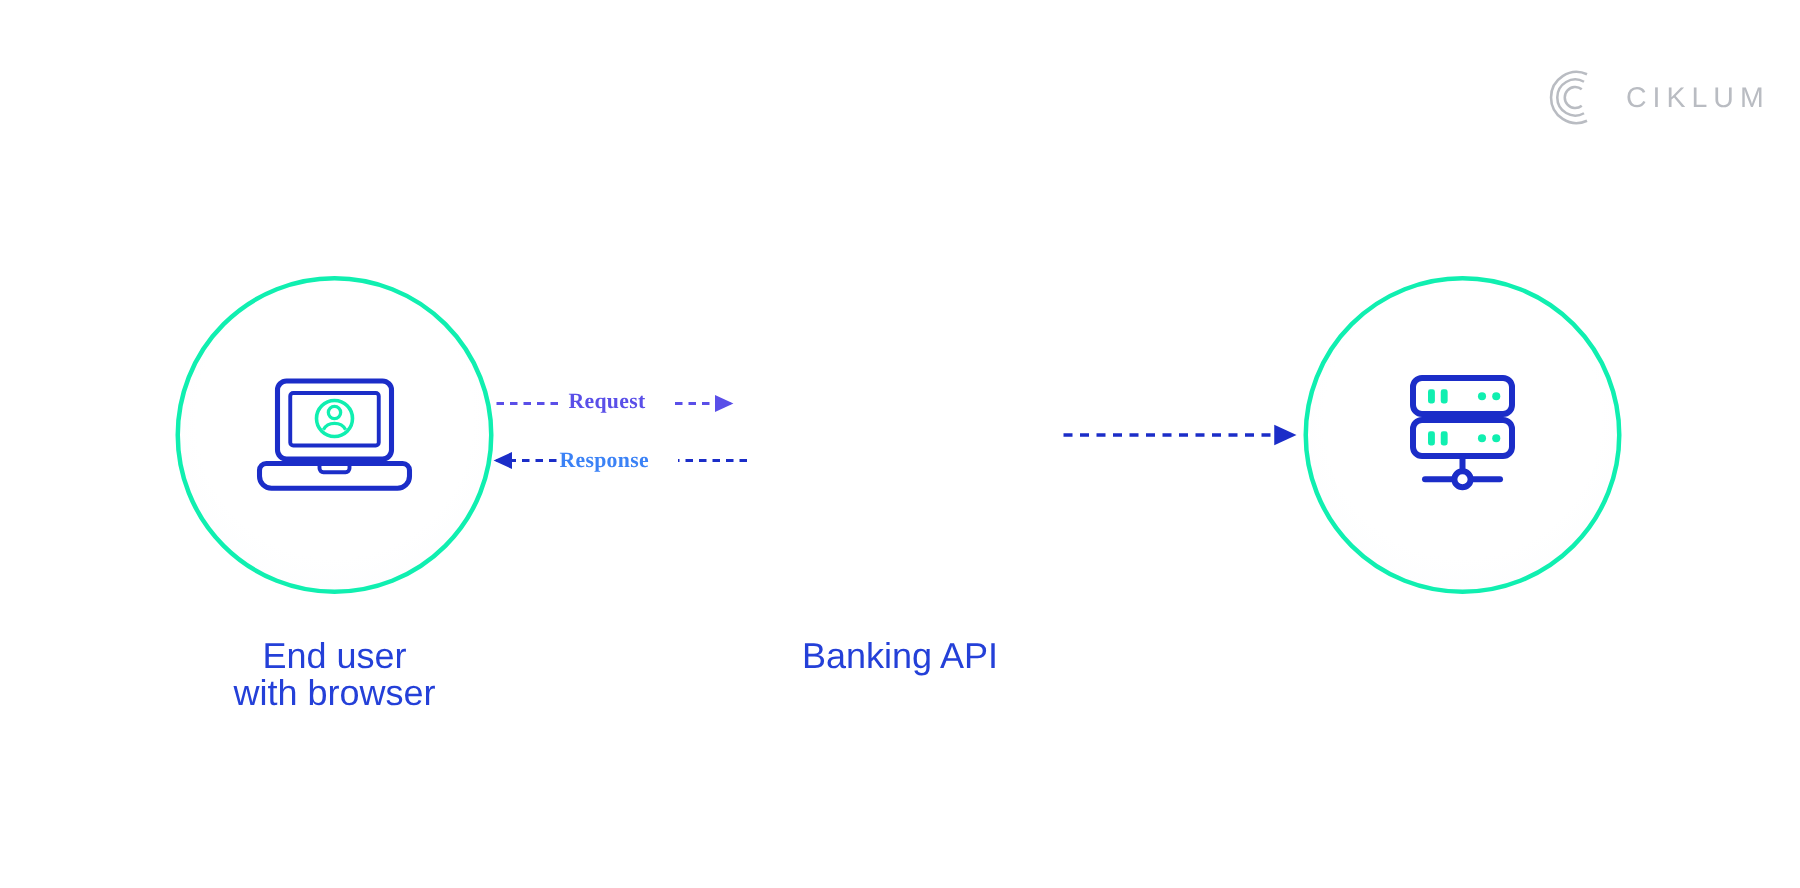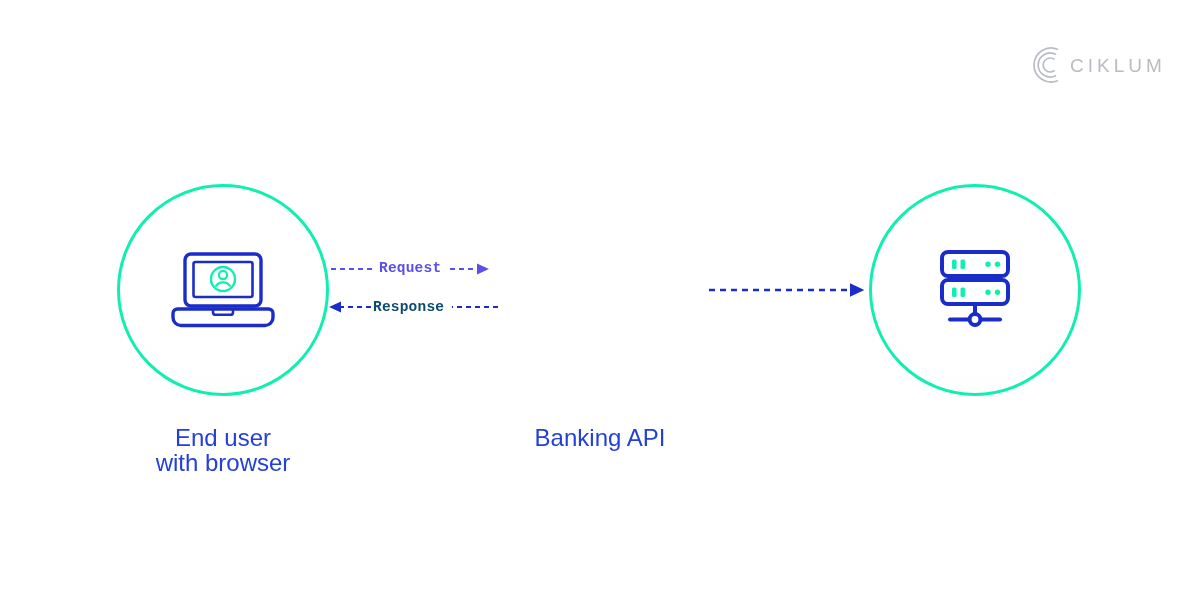--- a/index.html
+++ b/index.html
@@ -22,20 +22,21 @@
     width: 1200px;
     height: 592px;
   }
 
   .logo-wrap {
     position: absolute;
     top: 44px;
     left: 1028px;
     display: flex;
     align-items: center;
+    gap: 14px;
   }
   .logo-mark {
     width: 42px;
     height: 42px;
     display: block;
   }
   .logo-text {
     font-family: "Liberation Sans", sans-serif;
     font-size: 19px;
     letter-spacing: 4.0px;
@@ -77,35 +78,35 @@
     line-height: 25px;
     font-weight: 400;
     width: 300px;
   }
   #caption-enduser { left: 73px;  top: 425px; }
   #caption-api     { left: 450px; top: 425px; }
   #caption-server  { left: 826px; top: 425px; }
 
   .flow-label {
     position: absolute;
-    font-family: Liberation Mono, monospace;
+    font-family: Liberation Serif, serif;
     font-size: 14.5px;
     font-weight: 700;
     letter-spacing: 0.2px;
     white-space: nowrap;
   }
   #label-request {
     left: 379px;
     top: 260px;
     color: #5a4fe8;
   }
   #label-response {
     left: 373px;
     top: 299px;
-    color: #0c4a6e;
+    color: #3b82f6;
   }
 
   .connectors {
     position: absolute;
     left: 0;
     top: 0;
     width: 1200px;
     height: 592px;
     pointer-events: none;
   }

